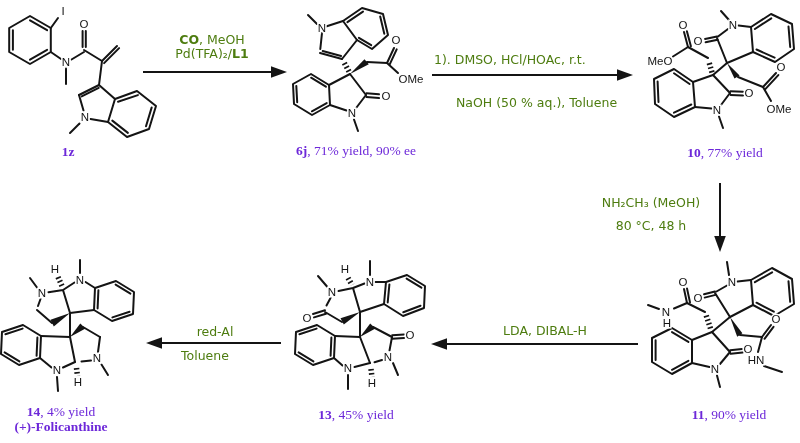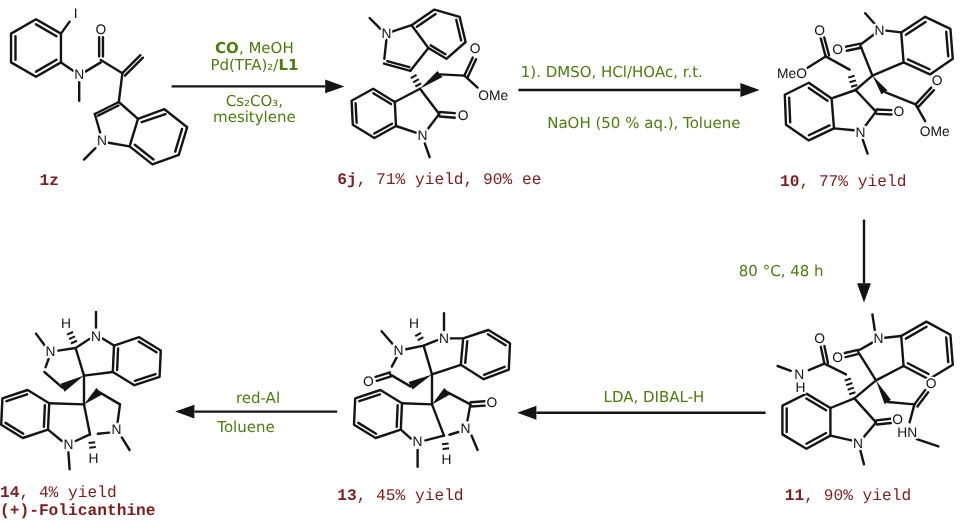--- a/index.html
+++ b/index.html
@@ -9,22 +9,22 @@
   .struct path,.struct line{stroke:#141414;stroke-width:2;fill:none;stroke-linecap:round;stroke-linejoin:round;}
   .struct .hash{stroke-width:5.5;stroke-dasharray:1.7 2.3;stroke-linecap:butt;}
   .struct .wedge{fill:#141414;stroke:none;}
   .struct text{font-family:"Liberation Sans",sans-serif;font-size:11.5px;fill:#141414;
                stroke:#fff;stroke-width:3px;paint-order:stroke;text-anchor:middle;}
   .arrows{position:absolute;left:0;top:0;pointer-events:none;}
   .arrows path{stroke:#141414;stroke-width:2;fill:none;}
   .arrows polygon{fill:#141414;stroke:none;}
   .cond{position:absolute;font-family:"DejaVu Sans",sans-serif;font-size:12.5px;line-height:14px;
         white-space:nowrap;color:#4d7c0f;}
-  .cap{position:absolute;font-family:Liberation Mono, monospace;font-size:13.5px;line-height:15px;
-       white-space:nowrap;color:#7f1d1d;text-align:left;}
+  .cap{position:absolute;font-family:Liberation Serif, serif;font-size:13.5px;line-height:15px;
+       white-space:nowrap;color:#6d28d9;text-align:center;}
   .b{font-weight:bold;}
   .ctr{text-align:center;}
 </style>
 </head>
 <body>
 
 <div id="scheme">
 
   <svg class="struct" style="left:0;top:0" width="170" height="160" viewBox="0 0 170 160">
     <g>
@@ -255,26 +255,25 @@
         <polygon points="447,338.2 431,344 447,349.8"></polygon>
     </g>
     <g>
       <path d="M162,343 L281,343"></path>
         <polygon points="162,337.2 146,343 162,348.8"></polygon>
     </g>
   </svg>
 
   <div class="cond ctr" style="left:132px;top:33px;width:160px"><span class="b">CO</span><span>, MeOH</span></div>
   <div class="cond ctr" style="left:132px;top:47px;width:160px"><span>Pd(TFA)₂/</span><span class="b">L1</span></div>
-  <div class="cond ctr" style="left:132px;top:77px;width:160px">Cs₂CO₃,</div>
-  <div class="cond ctr" style="left:132px;top:91px;width:160px">mesitylene</div>
 
   <div class="cond" style="left:434px;top:53px">1). DMSO, HCl/HOAc, r.t.</div>
   <div class="cond" style="left:456px;top:96px">NaOH (50 % aq.), Toluene</div>
 
+  <div class="cond ctr" style="left:586px;top:196px;width:130px">NH₂CH₃ (MeOH)</div>
   <div class="cond ctr" style="left:586px;top:219px;width:130px">80 °C, 48 h</div>
 
   <div class="cond ctr" style="left:465px;top:324px;width:160px">LDA, DIBAL-H</div>
 
   <div class="cond ctr" style="left:155px;top:325px;width:120px">red-Al</div>
   <div class="cond ctr" style="left:145px;top:349px;width:120px">Toluene</div>
 
   <div class="cap" style="left:33px;top:144px;width:70px"><span class="b">1z</span></div>
 
   <div class="cap" style="left:281px;top:143px;width:150px"><span class="b">6j</span><span>, 71% yield, 90% ee</span></div>

